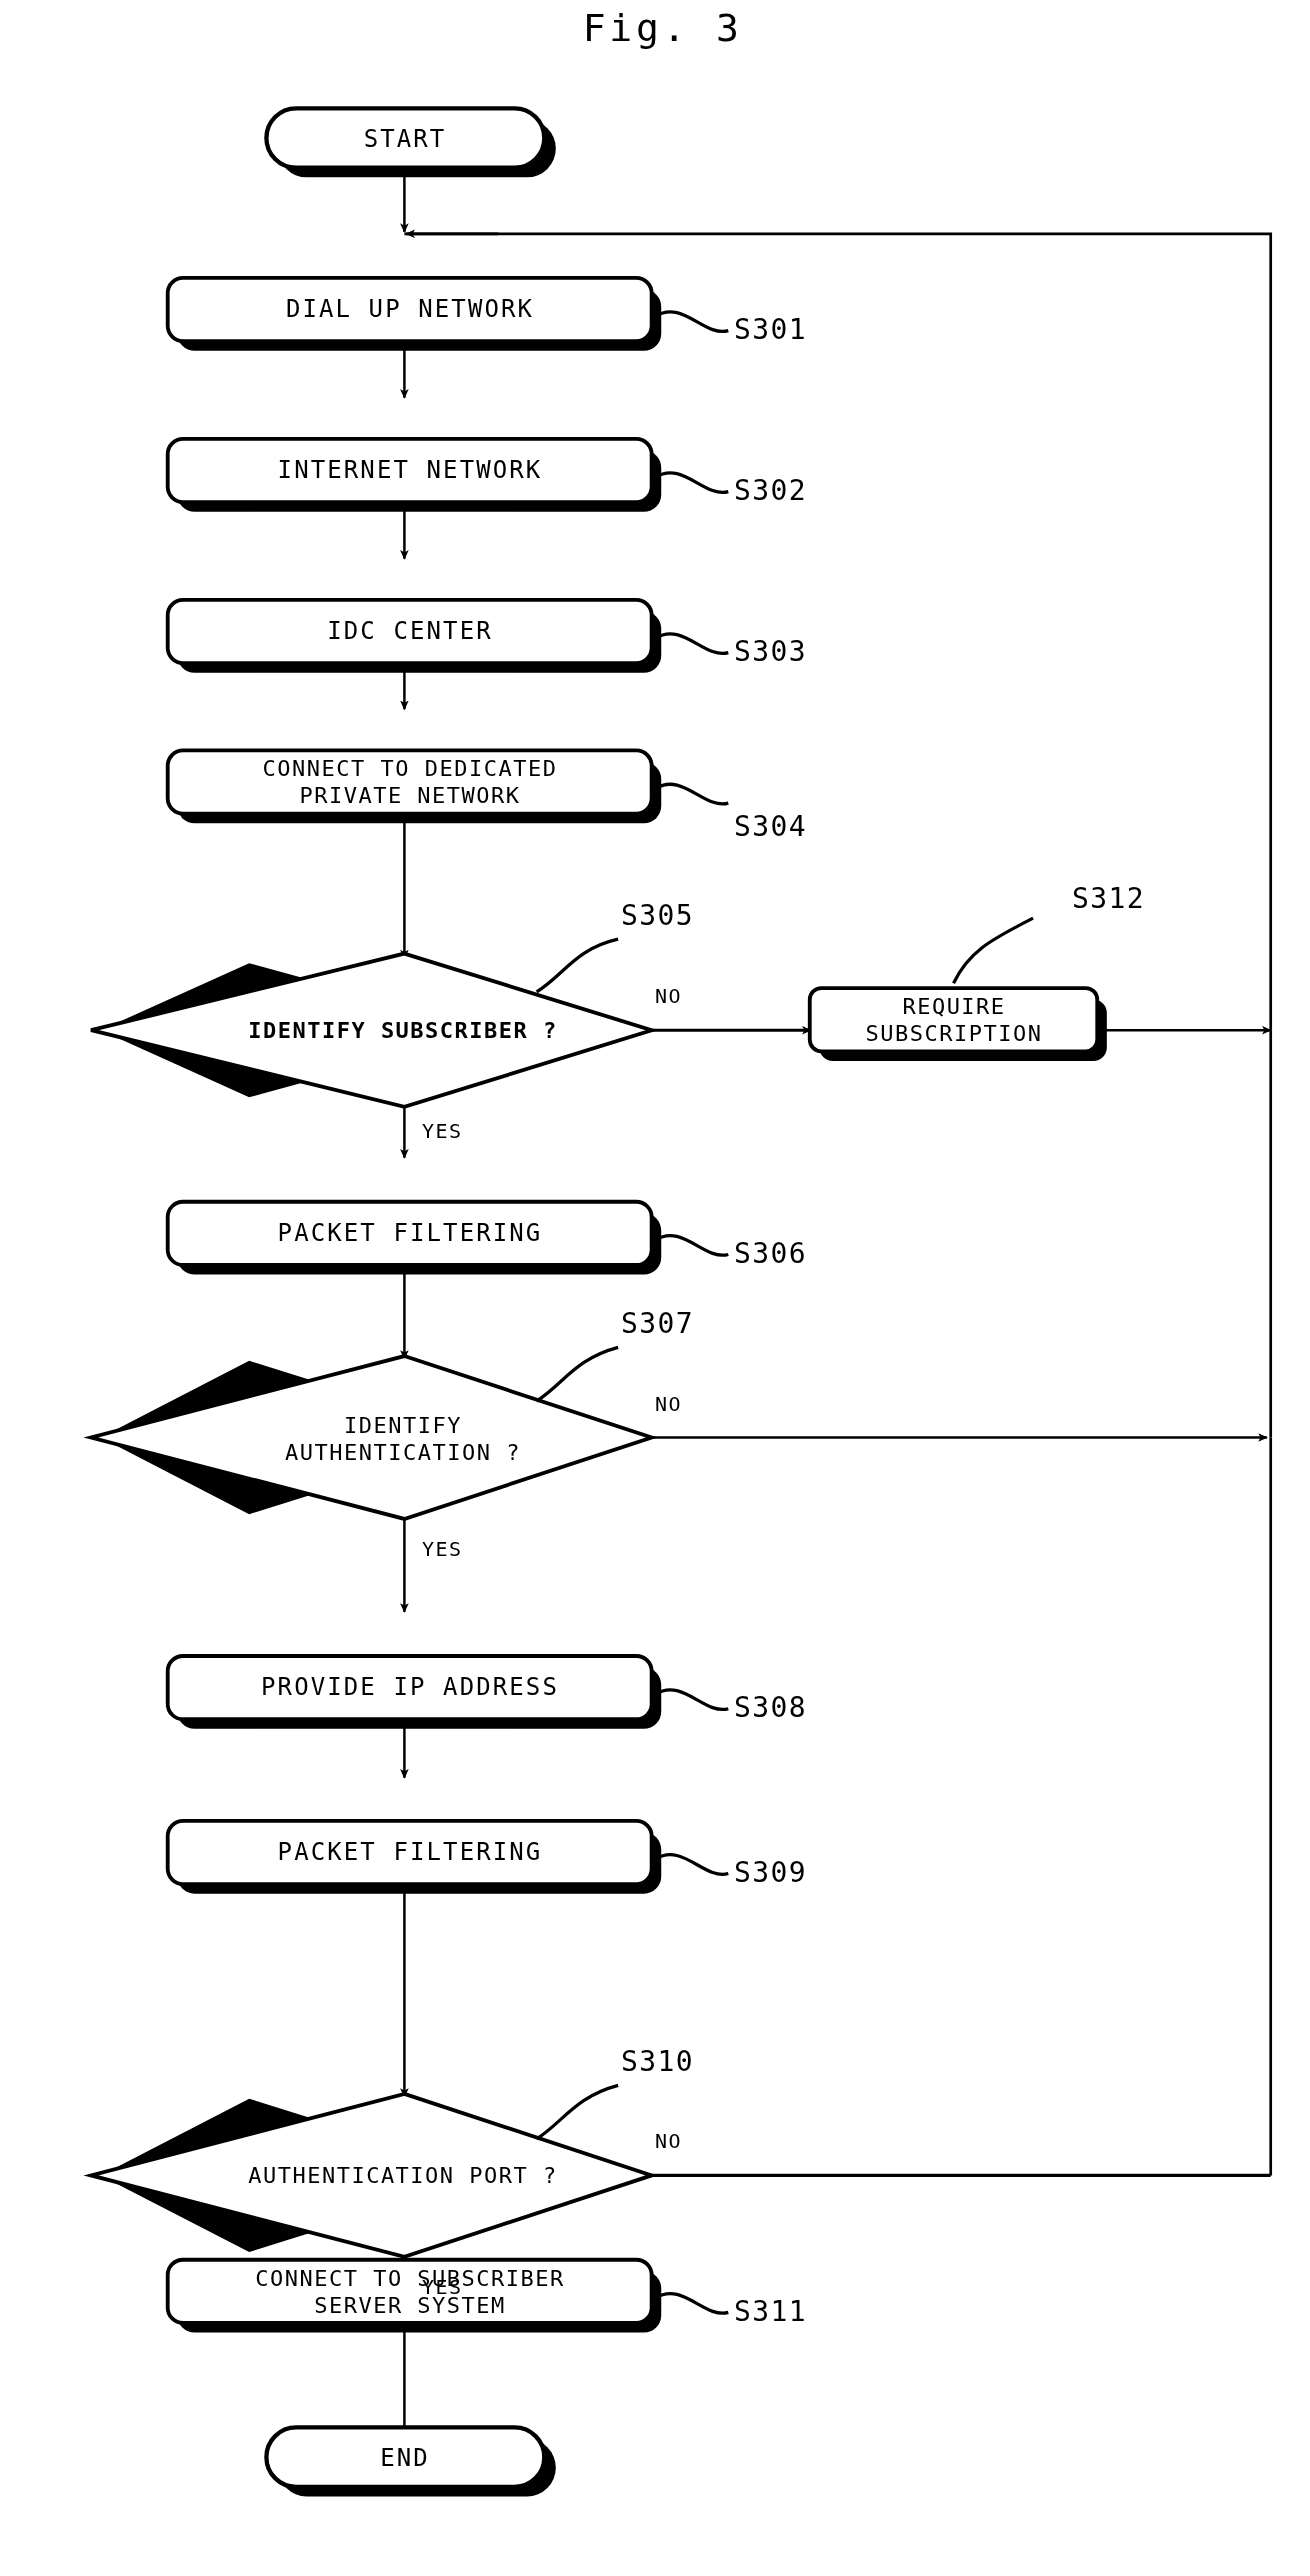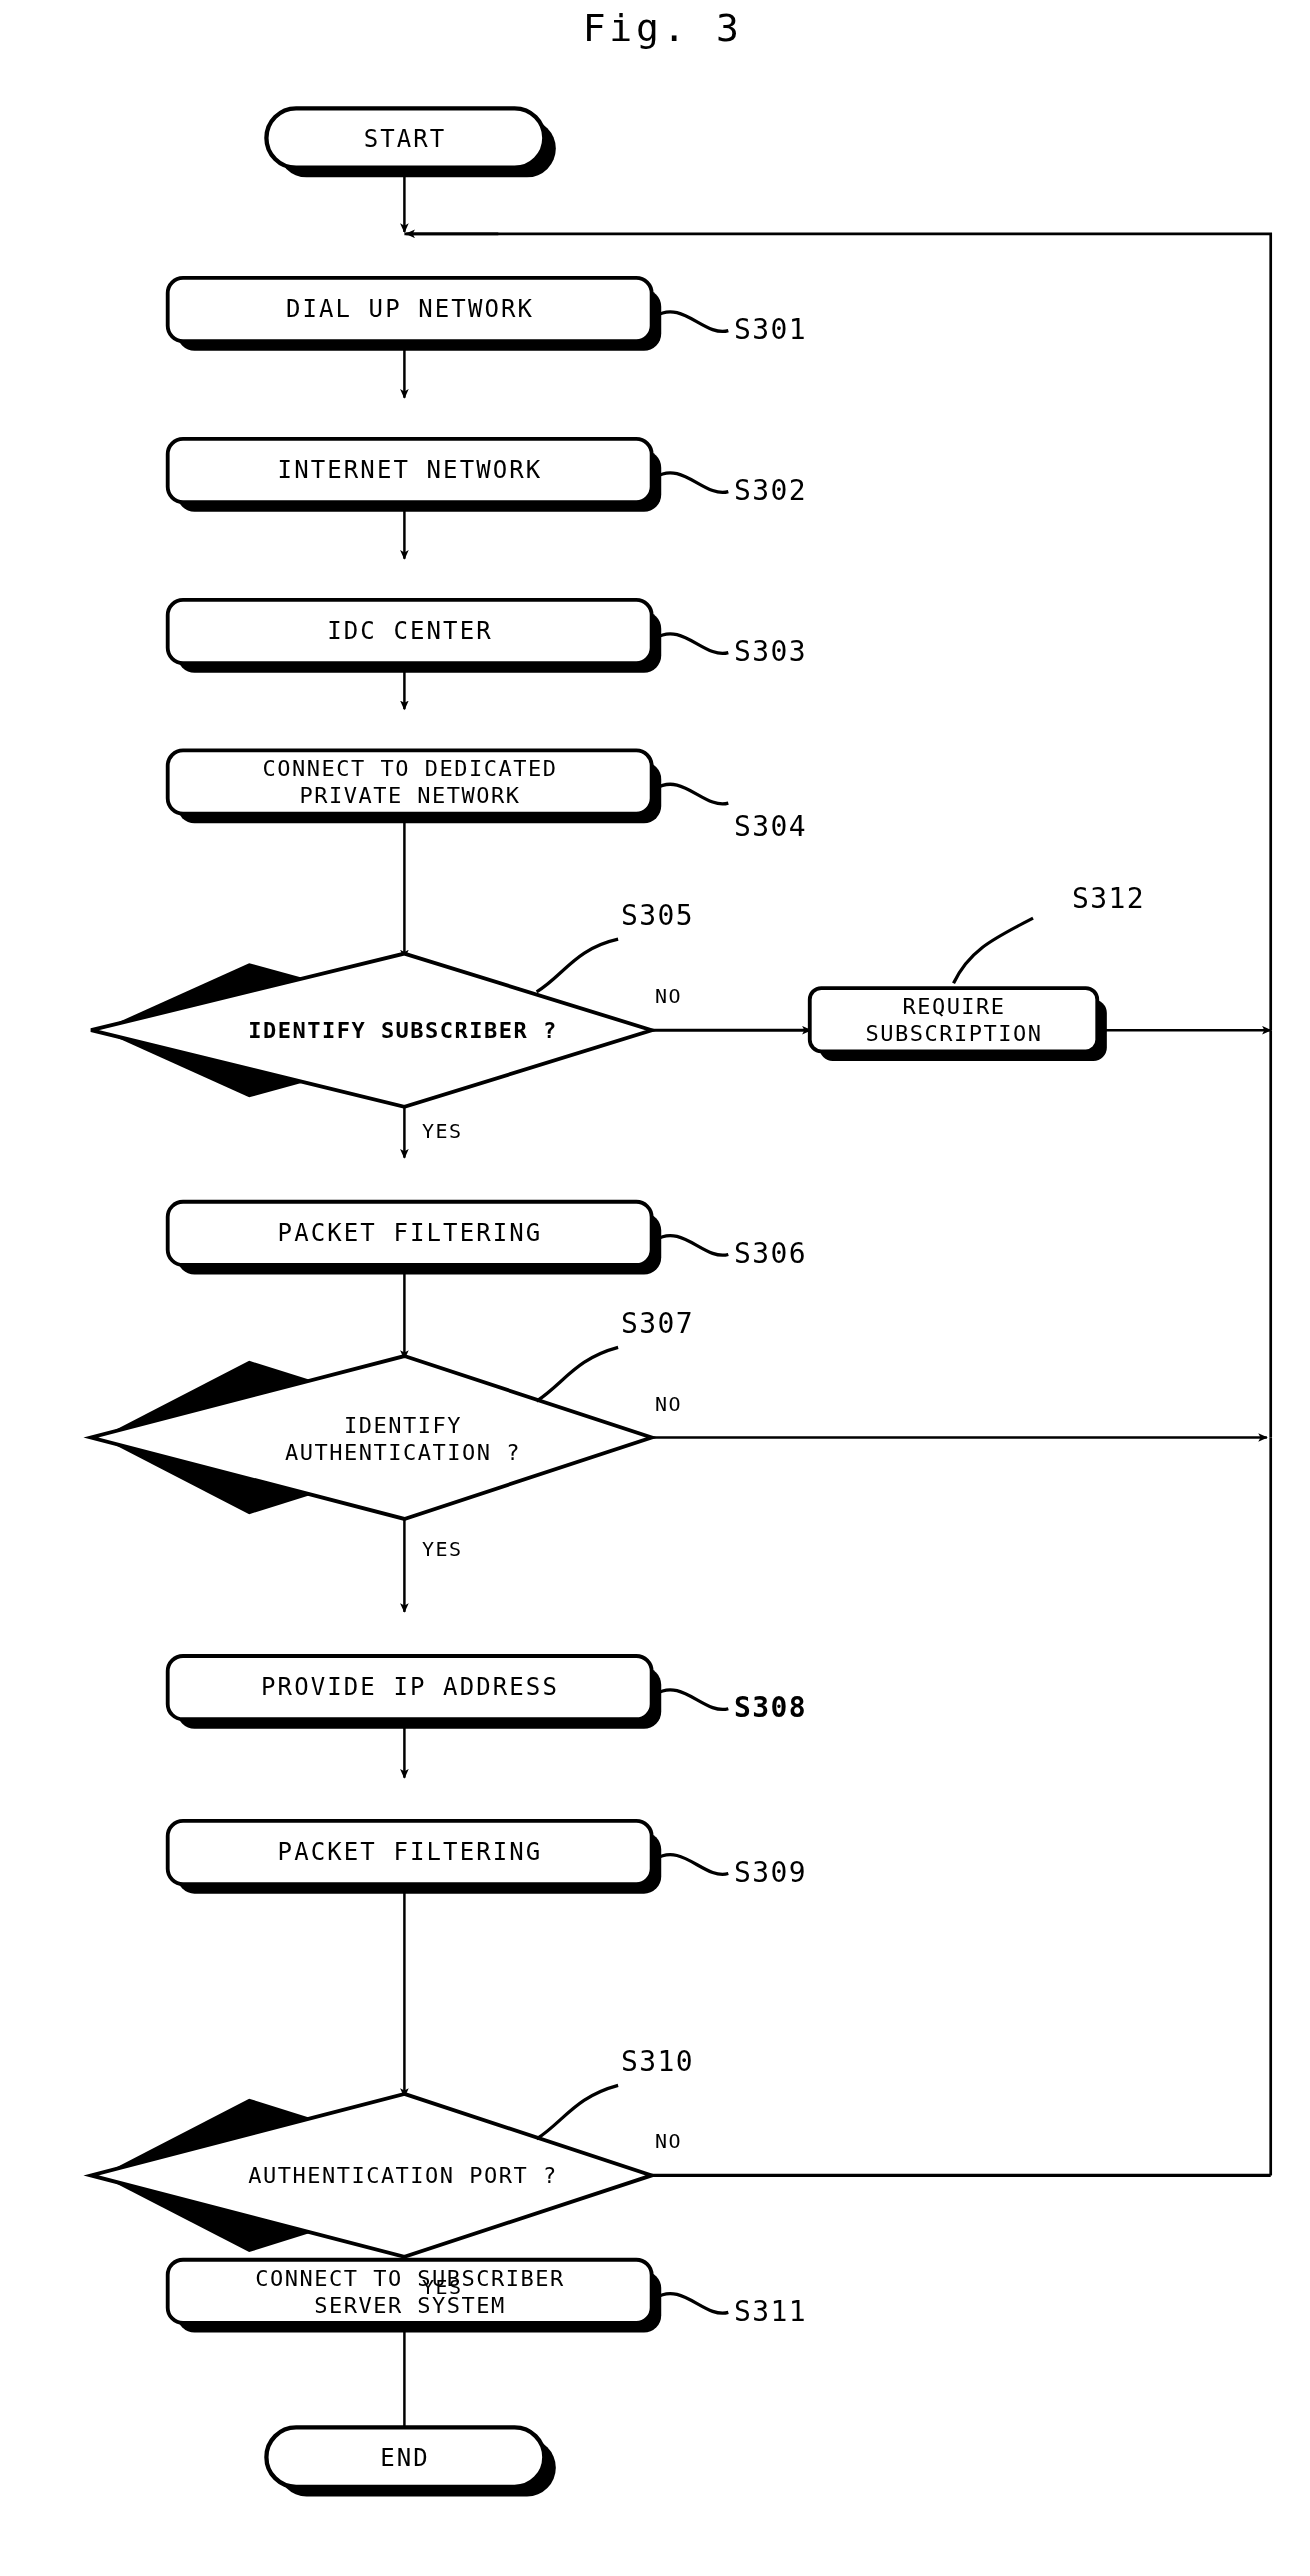--- a/index.html
+++ b/index.html
@@ -209,21 +209,21 @@
 
   <div class="node-label" style="left:266px; top:2444px; width:278px;">END</div>
 
   <div class="step-ref" style="left:734px; top:313px;">S301</div>
   <div class="step-ref" style="left:734px; top:474px;">S302</div>
   <div class="step-ref" style="left:734px; top:635px;">S303</div>
   <div class="step-ref" style="left:734px; top:786px;margin-top:24px;">S304</div>
   <div class="step-ref" style="left:621px; top:899px;">S305</div>
   <div class="step-ref" style="left:734px; top:1237px;">S306</div>
   <div class="step-ref" style="left:621px; top:1307px;">S307</div>
-  <div class="step-ref" style="left:734px; top:1691px;font-weight:bold;">S308</div>
+  <div class="step-ref" style="left:734px; top:1691px;">S308</div>
   <div class="step-ref" style="left:734px; top:1856px;">S309</div>
   <div class="step-ref" style="left:621px; top:2045px;">S310</div>
   <div class="step-ref" style="left:734px; top:2295px;">S311</div>
   <div class="step-ref" style="left:1028px; top:882px;margin-left:44px;">S312</div>
 
   <div class="branch-label" style="left:655px; top:984px;">NO</div>
   <div class="branch-label" style="left:422px; top:1119px;">YES</div>
 
   <div class="branch-label" style="left:655px; top:1392px;">NO</div>
   <div class="branch-label" style="left:422px; top:1537px;">YES</div>

